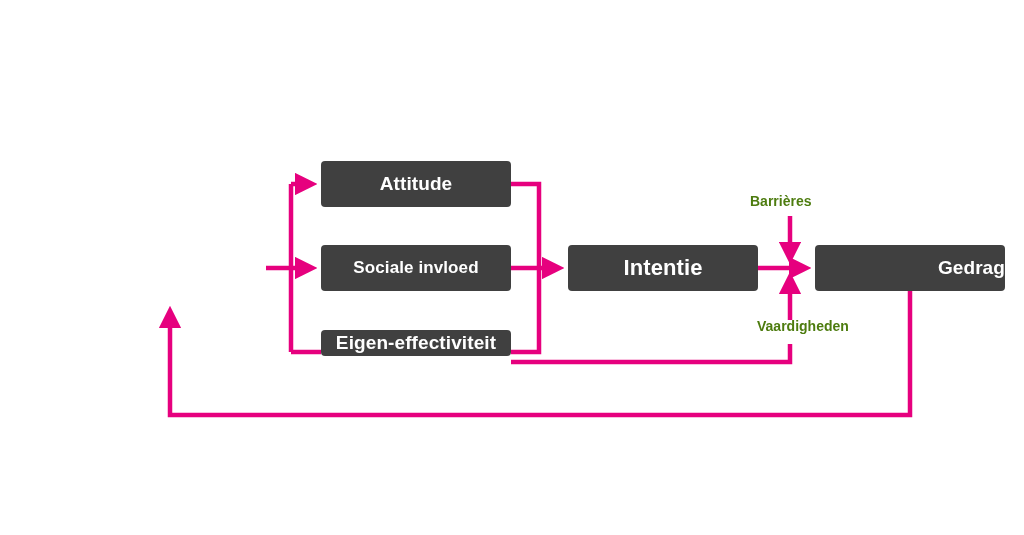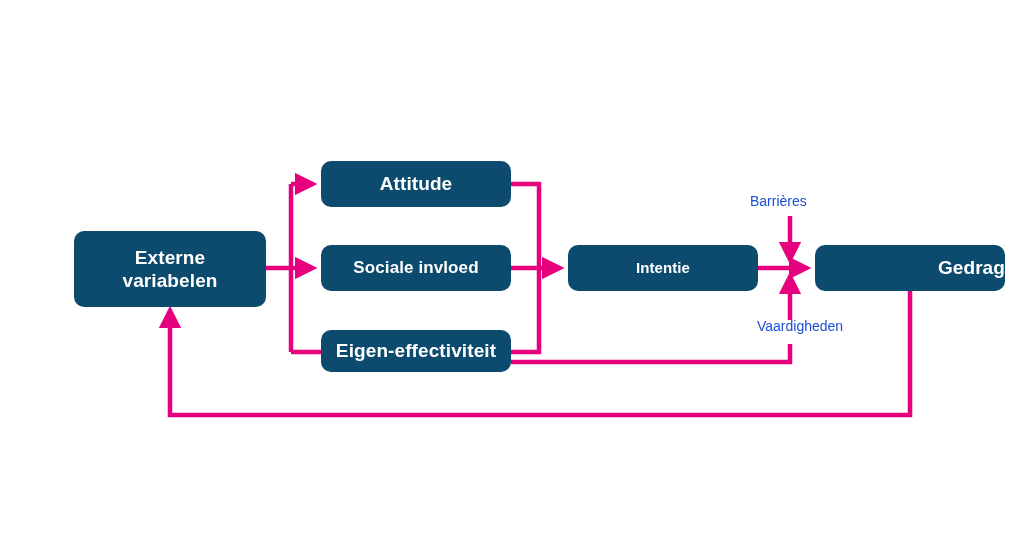--- a/index.html
+++ b/index.html
@@ -22,41 +22,41 @@
     position: absolute;
     left: 0;
     top: 0;
     width: 1024px;
     height: 535px;
     display: block;
   }
   .node-box {
     position: absolute;
     box-sizing: border-box;
-    background: #0c4a6e;
-    border-radius: 10px;
+    background: #404040;
+    border-radius: 4px;
     color: #ffffff;
     display: flex;
     align-items: center;
     justify-content: center;
     text-align: center;
     font-weight: bold;
     letter-spacing: 0.1px;
     line-height: 1.22;
     z-index: 3;
   }
   .node-label {
     display: block;
     width: 100%;
     white-space: pre-line;
   }
   .edge-label {
     position: absolute;
-    color: #1d4ed8;
-    font-weight: normal;
+    color: #4d7c0f;
+    font-weight: bold;
     font-size: 14px;
     white-space: nowrap;
     z-index: 4;
   }
 </style>
 </head>
 <body>
 
 <div id="stage">
 
@@ -91,38 +91,34 @@
 
       <path d="M790,320 L790,278" marker-end="url(#arrowhead)"></path>
 
       <path d="M511,362 L790,362 L790,344"></path>
 
       <path d="M910,291 L910,415 L170,415 L170,312" marker-end="url(#arrowhead)"></path>
 
     </g>
   </svg>
 
-  <div class="node-box" style="left:74px; top:231px; width:192px; height:76px; font-size:19px;">
-    <span class="node-label">Externe
-variabelen</span>
-  </div>
 
   <div class="node-box" style="left:321px; top:161px; width:190px; height:46px; font-size:19px;">
     <span class="node-label">Attitude</span>
   </div>
 
   <div class="node-box" style="left:321px; top:245px; width:190px; height:46px; font-size:17px;">
     <span class="node-label">Sociale invloed</span>
   </div>
 
-  <div class="node-box" style="left:321px; top:330px; width:190px; height:42px; font-size:19px;">
+  <div class="node-box" style="left:321px; top:330px; width:190px; height:26px; font-size:19px;">
     <span class="node-label">Eigen-effectiviteit</span>
   </div>
 
-  <div class="node-box" style="left:568px; top:245px; width:190px; height:46px; font-size:15px;">
+  <div class="node-box" style="left:568px; top:245px; width:190px; height:46px; font-size:22px;">
     <span class="node-label">Intentie</span>
   </div>
 
   <div class="node-box" style="left:815px; top:245px; width:190px; height:46px; font-size:19px;text-align:right;">
     <span class="node-label">Gedrag</span>
   </div>
 
   <div class="edge-label" style="left:750px; top:193px;">
     <span>Barrières</span>
   </div>

